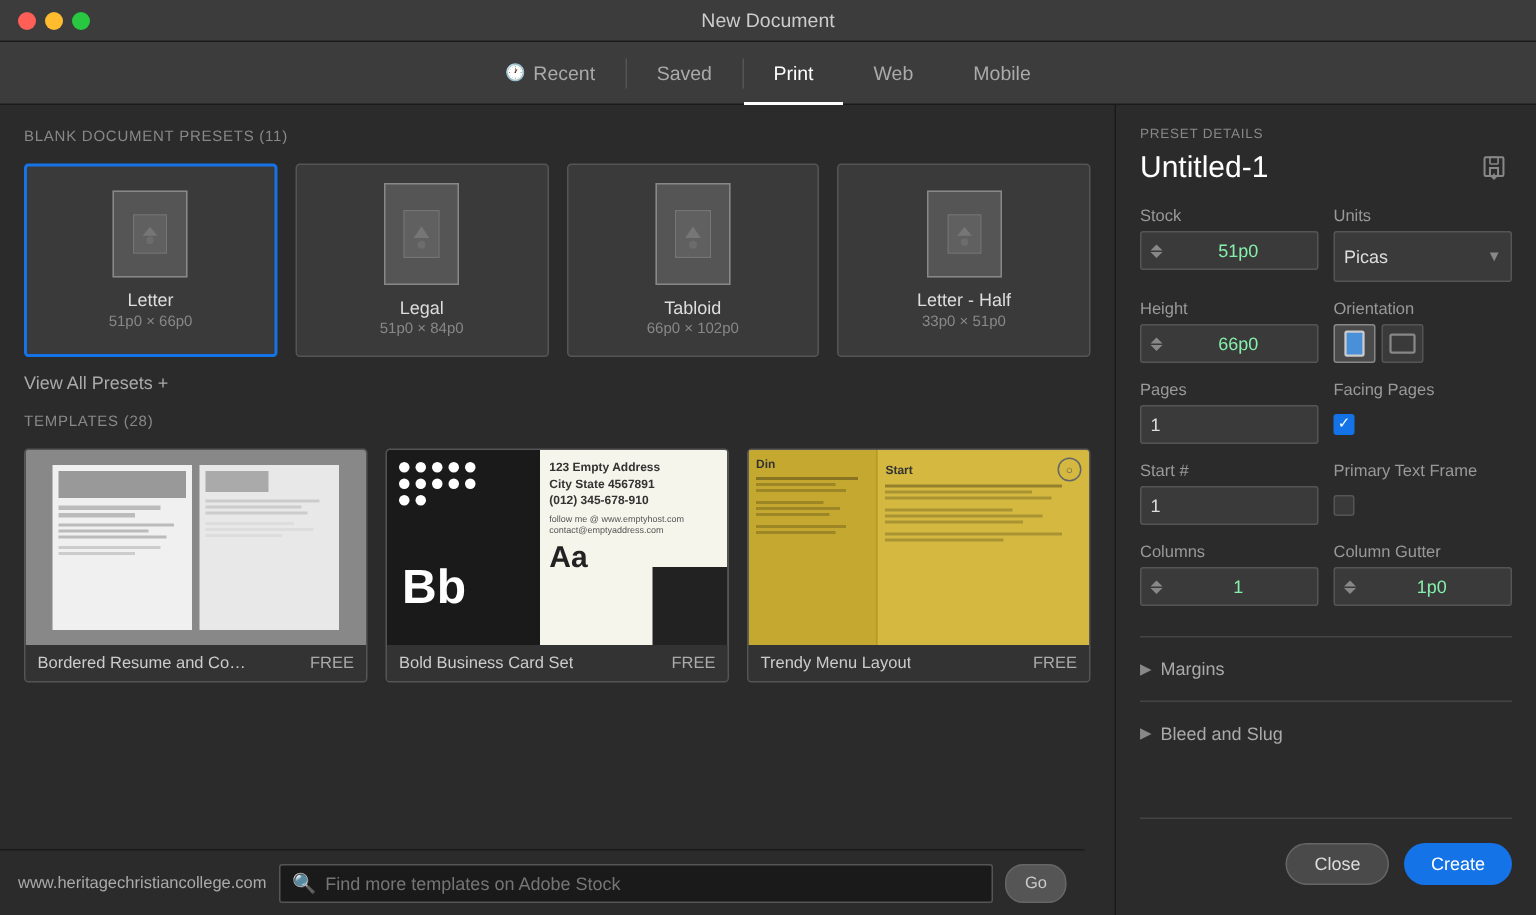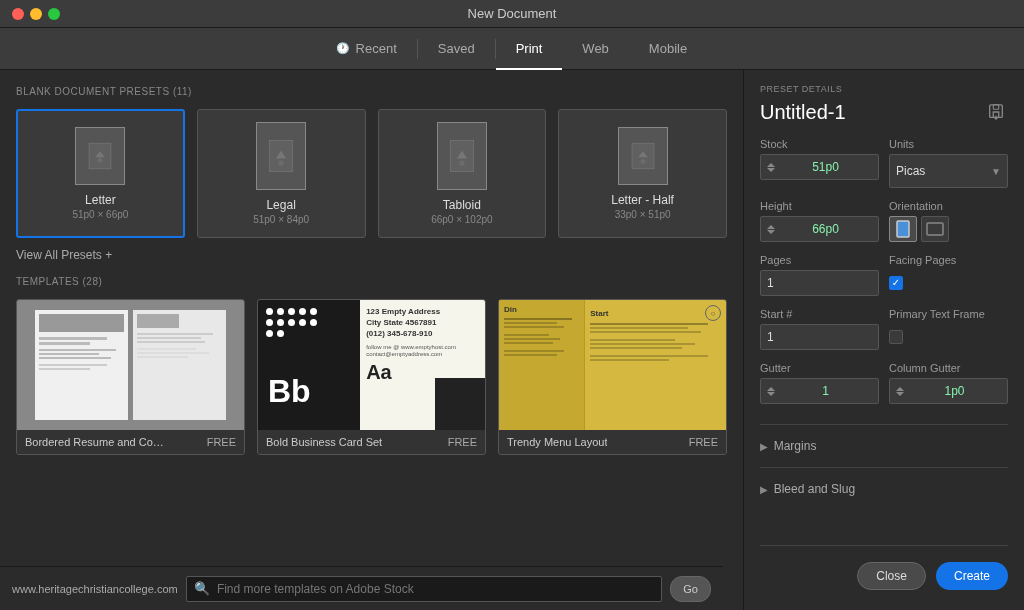--- a/index.html
+++ b/index.html
@@ -799,21 +799,21 @@
       <div class="form-group">
         <div class="form-label">Primary Text Frame</div>
         <div class="checkbox-group">
           <div class="custom-checkbox unchecked"></div>
         </div>
       </div>
     </div>
 
     <div class="form-row">
       <div class="form-group">
-        <div class="form-label">Gutter</div>
+        <div class="form-label">Columns</div>
         <div class="spinner-input">
           <div class="spinner-arrows">
             <div class="spinner-arrow up"></div>
             <div class="spinner-arrow down"></div>
           </div>
           <span class="spinner-value">1</span>
         </div>
       </div>
       <div class="form-group">
         <div class="form-label">Column Gutter</div>

